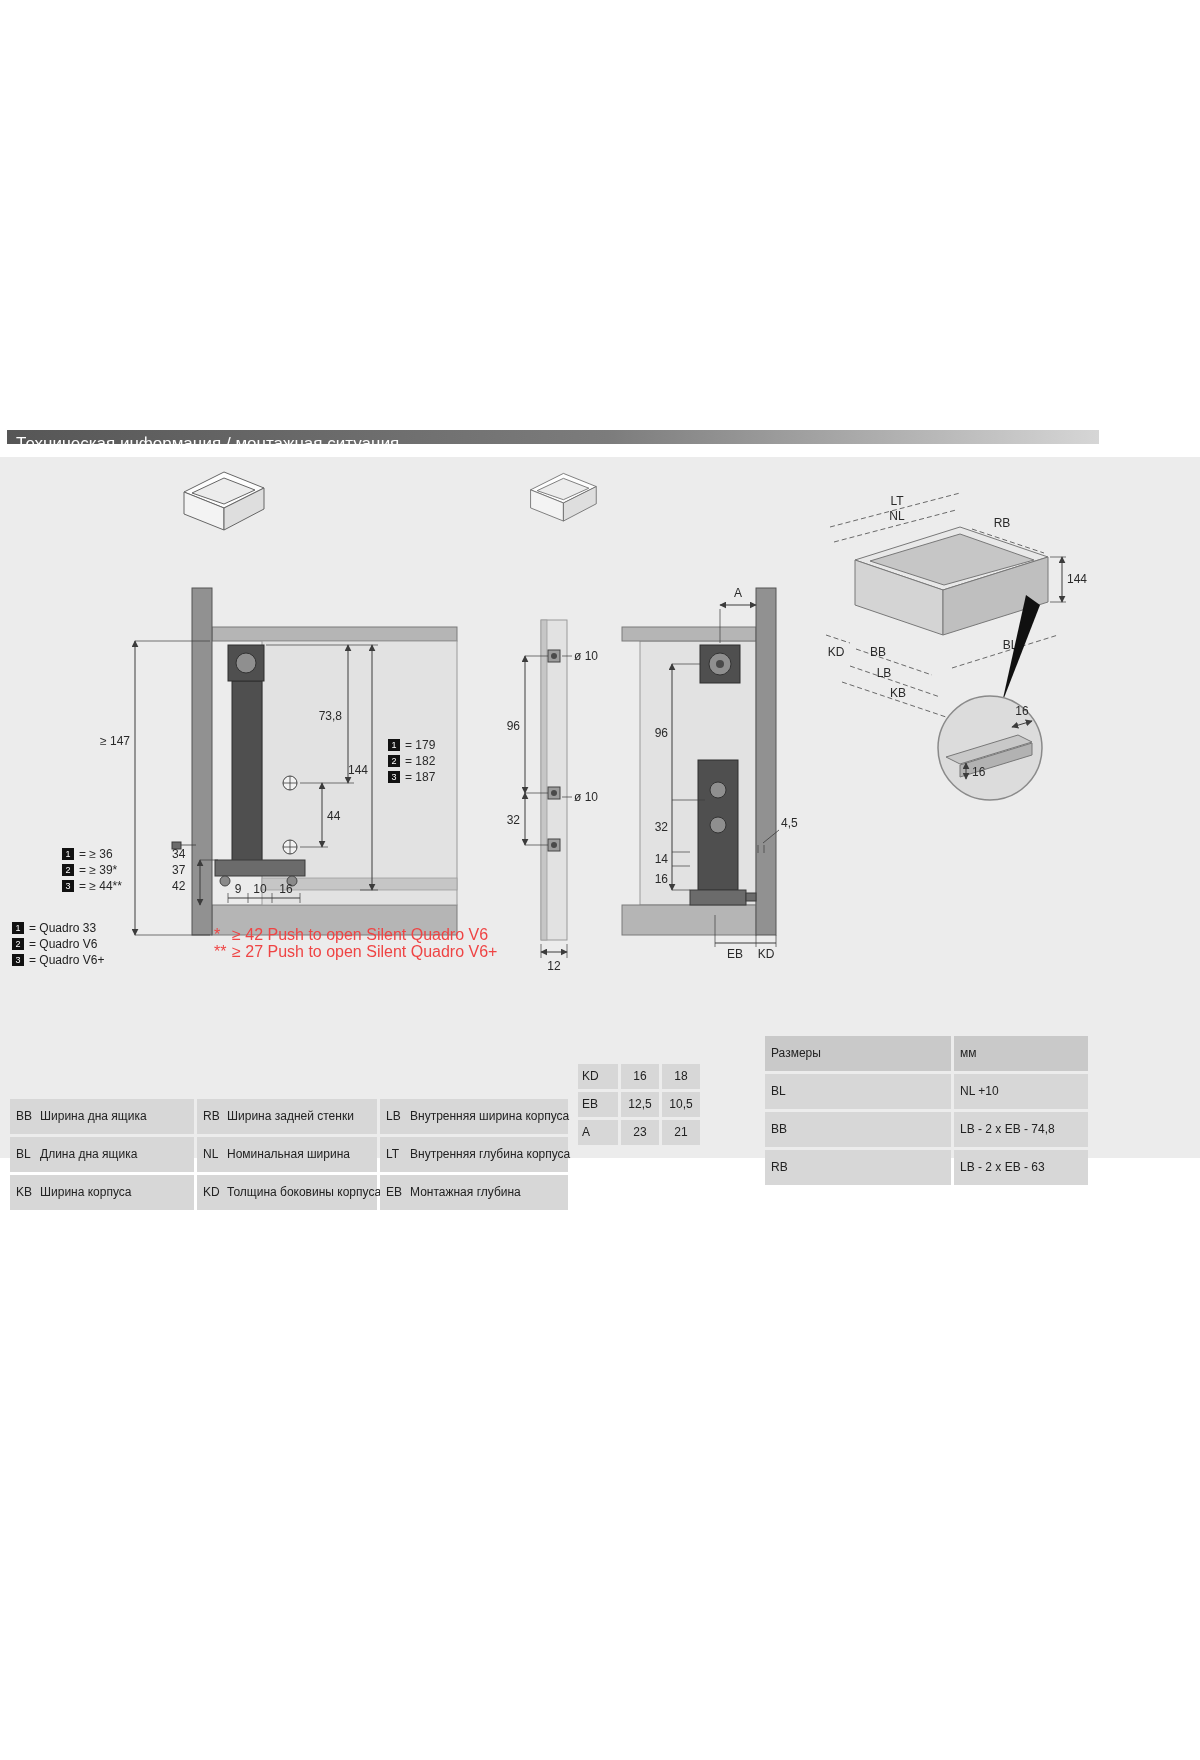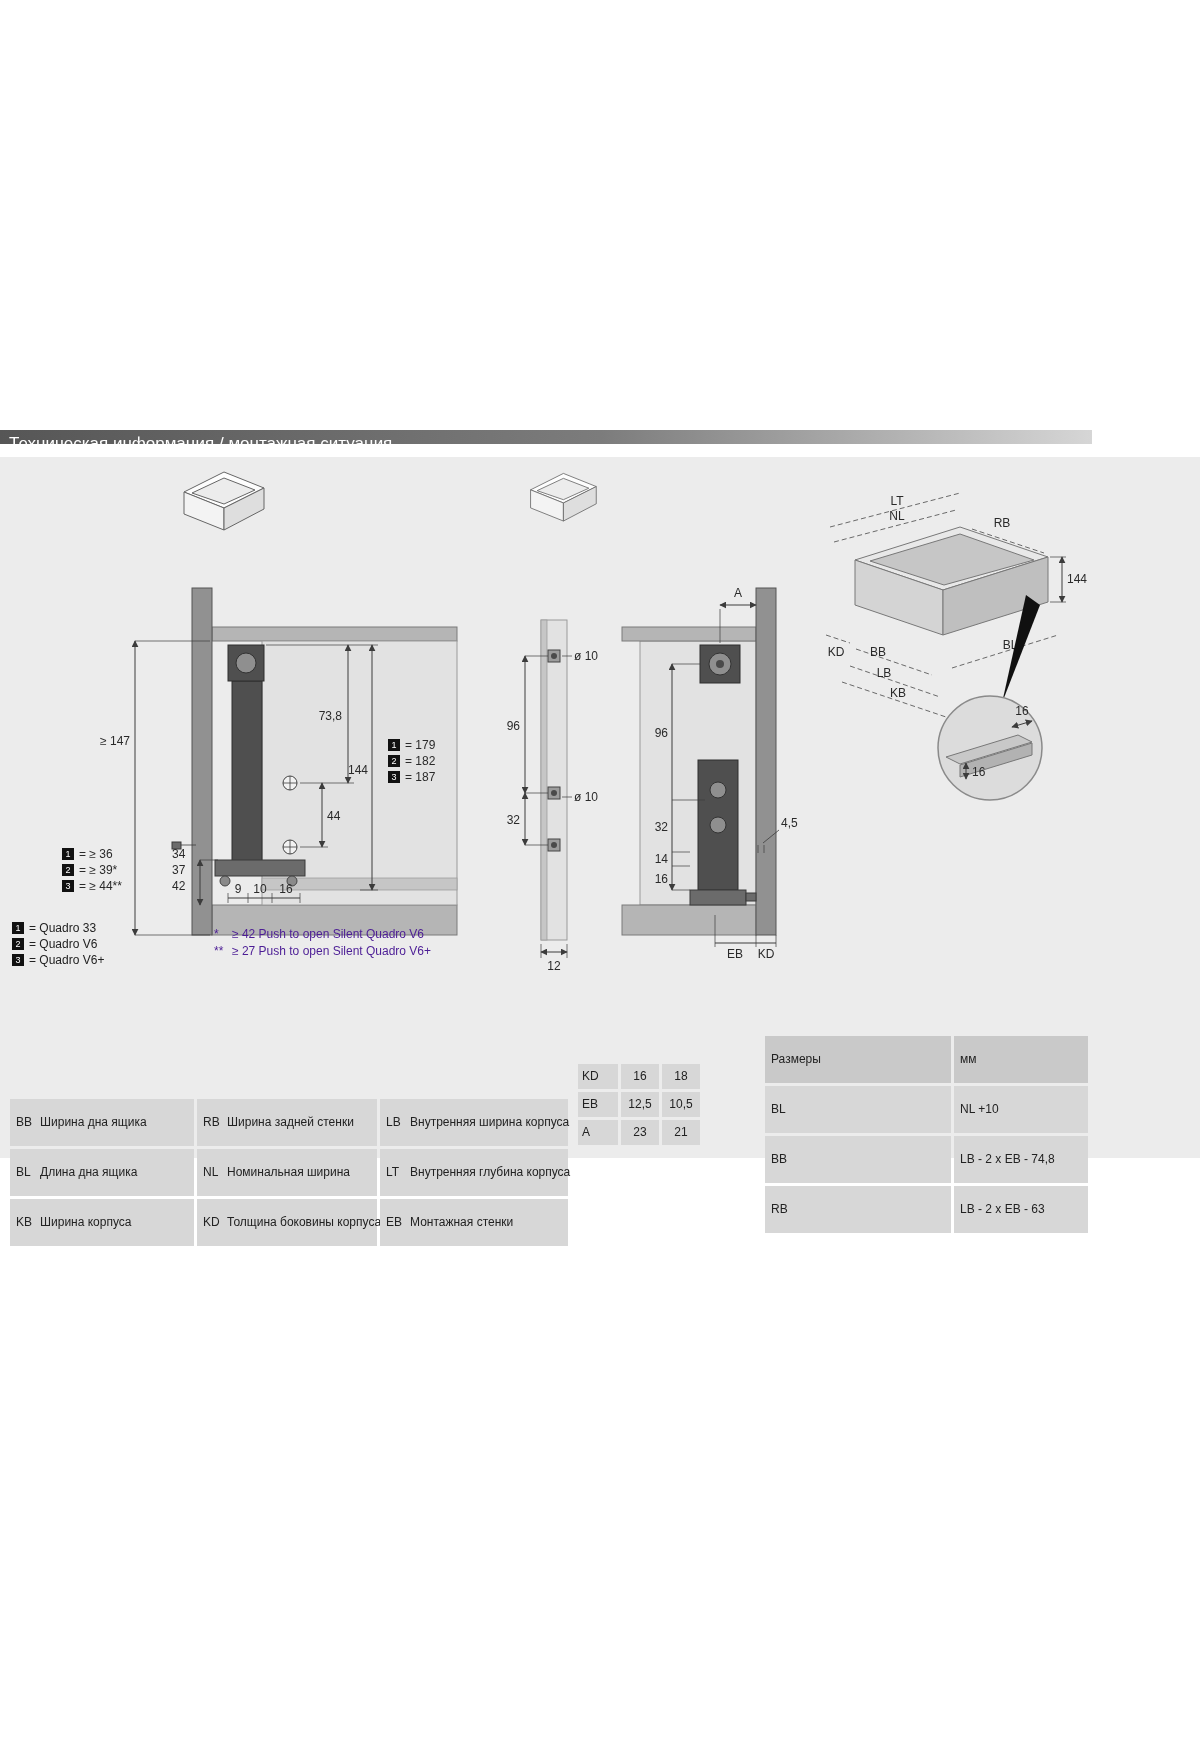--- a/index.html
+++ b/index.html
@@ -1,19 +1,19 @@
 <!DOCTYPE html>
 <html><head>
 <meta charset="utf-8">
 <style>
   *{margin:0;padding:0;box-sizing:border-box}
   html,body{background:#fff}
   body{width:1200px;height:1760px;position:relative;font-family:"Liberation Sans",sans-serif}
   .page{position:absolute;left:0;top:0;width:1200px;height:1760px;background:#fff;overflow:hidden}
-  .header-bar{position:absolute;left:0;top:430px;width:1092px;height:14px;
+  .header-bar{position:absolute;left:7px;top:430px;width:1092px;height:14px;
     background:linear-gradient(to right,#565656 0%,#7c7c7c 55%,#d6d6d6 100%);
     color:#fff;font-size:17px;line-height:27px;padding-left:9px;white-space:nowrap}
   .band{position:absolute;left:0;top:457px;width:1200px;height:701px;background:#ececec}
   .abs{position:absolute}
   svg{overflow:visible;display:block}
   svg text{font-size:12px;fill:#2a2a2a;font-family:"Liberation Sans",sans-serif}
   .panel{fill:#919191;stroke:#555;stroke-width:1}
   .rail{fill:#b5b5b5;stroke:#7a7a7a;stroke-width:1}
   .lpanel{fill:#e2e2e2;stroke:#9a9a9a;stroke-width:1}
   .mpanel{fill:#c6c6c6;stroke:#9a9a9a;stroke-width:.75}
@@ -36,32 +36,32 @@
   .face-r{fill:#bfbfbf;stroke:#787878}
   .sketch-top{fill:#fdfdfd;stroke:#666}
   .sketch-in{fill:#ececec;stroke:#666}
   .sketch-l{fill:#f3f3f3;stroke:#666}
   .sketch-r{fill:#dedede;stroke:#666}
   .wedge{fill:#101010}
   .detail{fill:#dcdcdc;stroke:#8a8a8a;stroke-width:1.5}
   .dband1{fill:#c8c8c8;stroke:#777}
   .dband2{fill:#b2b2b2;stroke:#777}
   .tbl{position:absolute;display:grid;gap:3px;font-size:12px;color:#222}
-  .tbl .cell{background:#d7d7d7;padding:16px 6px;white-space:nowrap;line-height:15px}
+  .tbl .cell{background:#d7d7d7;padding:10px 6px;white-space:nowrap;line-height:15px}
   .tbl .th{background:#c9c9c9}
   .abbrev{left:10px;top:1099px;grid-template-columns:184px 180px 188px}
   .abbrev .ab{display:inline-block;min-width:20px;margin-right:4px}
   .vals{left:578px;top:1064px;grid-template-columns:40px 38px 38px}
   .vals .cell{padding:5px 4px}
   .vals .num{text-align:center}
   .formula{left:765px;top:1036px;grid-template-columns:186px 134px}
   .legend{position:absolute;left:12px;top:920px;font-size:12px;color:#222}
   .legend-row{height:16px;line-height:16px;white-space:nowrap}
   .badge{display:inline-block;width:12px;height:12px;background:#111;color:#fff;font-size:9px;line-height:12px;text-align:center;margin-right:5px;vertical-align:1px}
-  .notes{position:absolute;left:214px;top:926px;font-size:12px;color:#4c1d95}
+  .notes{position:absolute;left:214px;top:926px;font-size:16px;color:#ef4444}
   .note-row{height:17px;line-height:17px;white-space:nowrap}
   .note-mark{display:inline-block;width:18px}
 </style>
 </head>
 <body>
 
 <div class="page">
 
   <div class="header-bar">
     <span>Техническая информация / монтажная ситуация</span>
@@ -324,21 +324,21 @@
 
   <div class="tbl abbrev">
     <div class="cell"><span class="ab">BB</span><span>Ширина дна ящика</span></div>
     <div class="cell"><span class="ab">RB</span><span>Ширина задней стенки</span></div>
     <div class="cell"><span class="ab">LB</span><span>Внутренняя ширина корпуса</span></div>
     <div class="cell"><span class="ab">BL</span><span>Длина дна ящика</span></div>
     <div class="cell"><span class="ab">NL</span><span>Номинальная ширина</span></div>
     <div class="cell"><span class="ab">LT</span><span>Внутренняя глубина корпуса</span></div>
     <div class="cell"><span class="ab">KB</span><span>Ширина корпуса</span></div>
     <div class="cell"><span class="ab">KD</span><span>Толщина боковины корпуса</span></div>
-    <div class="cell"><span class="ab">EB</span><span>Монтажная стенки</span></div>
+    <div class="cell"><span class="ab">EB</span><span>Монтажная глубина</span></div>
   </div>
 
   <div class="tbl vals">
     <div class="cell">KD</div>
     <div class="cell num">16</div>
     <div class="cell num">18</div>
     <div class="cell">EB</div>
     <div class="cell num">12,5</div>
     <div class="cell num">10,5</div>
     <div class="cell">A</div>

